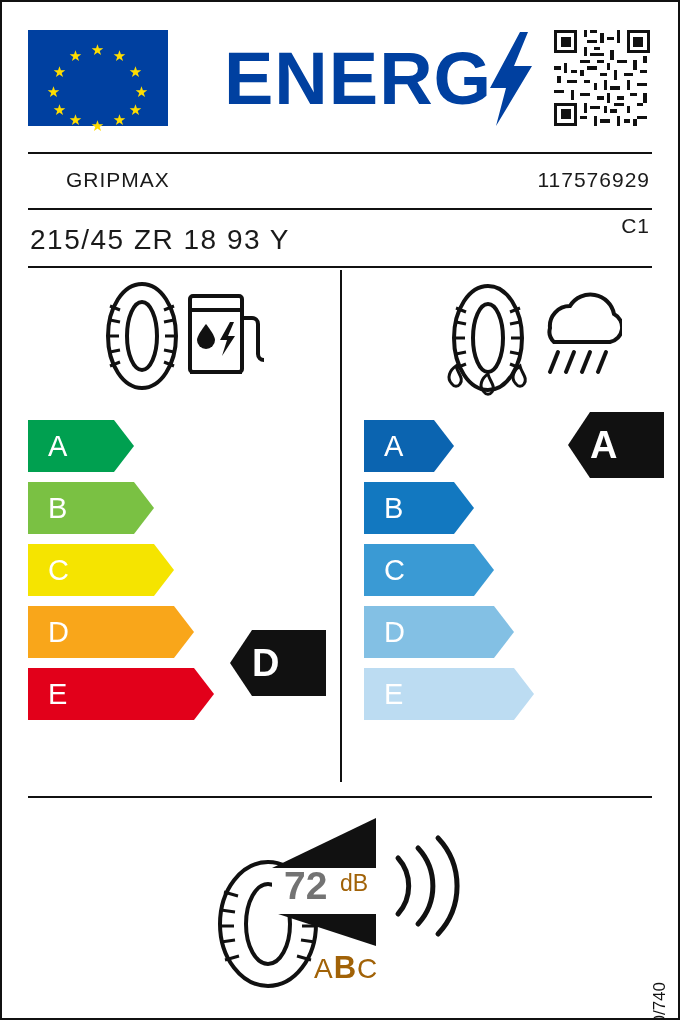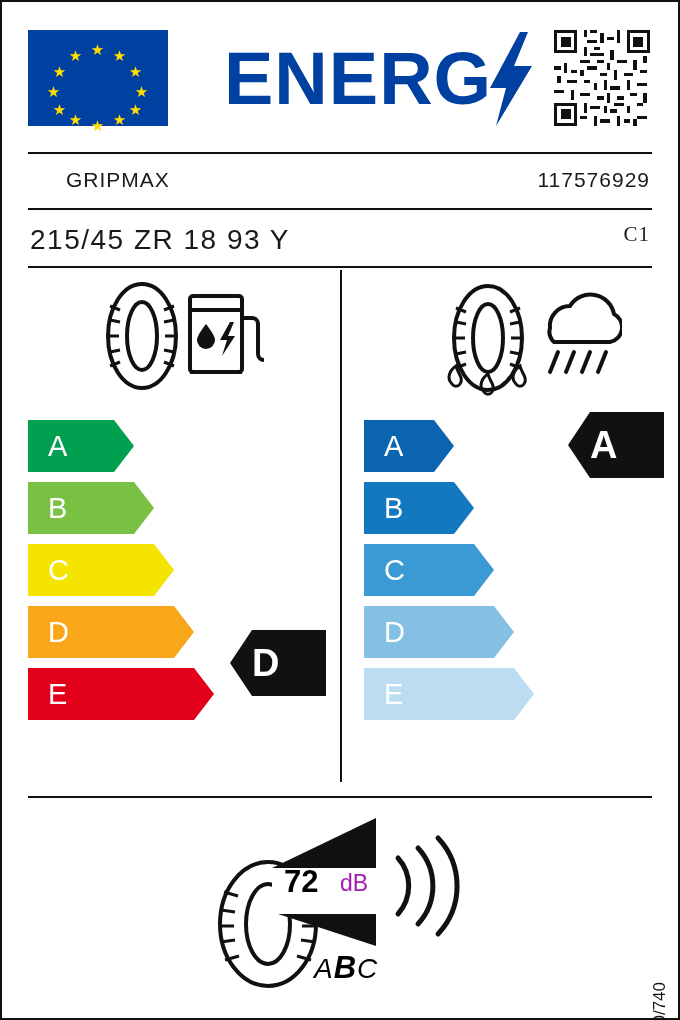--- a/index.html
+++ b/index.html
@@ -101,24 +101,23 @@
   .tyre-size {
     position: absolute;
     left: 28px;
     top: 222px;
     font-size: 28px;
     letter-spacing: 1.5px;
   }
   .tyre-class {
     position: absolute;
     right: 28px;
-    top: 220px;
+    top: 212px;
     font-size: 21px;
     letter-spacing: 1px;
-    font-family: Liberation Serif, serif;
   }
 
   
   .v-divider {
     position: absolute;
     left: 338px;
     top: 268px;
     width: 2px;
     height: 512px;
     background: #111;
@@ -181,39 +180,38 @@
     position: absolute;
     left: 208px;
     top: 812px;
     width: 268px;
     height: 178px;
   }
   .noise-db {
     position: absolute;
     left: 282px;
     top: 862px;
-    font-size: 31px;
+    font-size: 39px;
     font-weight: bold;
-    color: #000000;
+    color: #737373;
   }
   .noise-unit {
     position: absolute;
     left: 338px;
     top: 868px;
     font-size: 23px;
-    color: #a21caf;
+    color: #a16207;
   }
   .noise-classes {
     position: absolute;
     left: 312px;
     top: 948px;
     font-size: 28px;
-    color: #000000;
+    color: #a16207;
     letter-spacing: 1px;
-    font-style: italic;
   }
   .noise-classes b { font-size: 31px; }
 
   .date-vert {
     position: absolute;
     right: 8px;
     bottom: 36px;
     font-size: 17px;
     color: #111;
     transform: rotate(-90deg);

